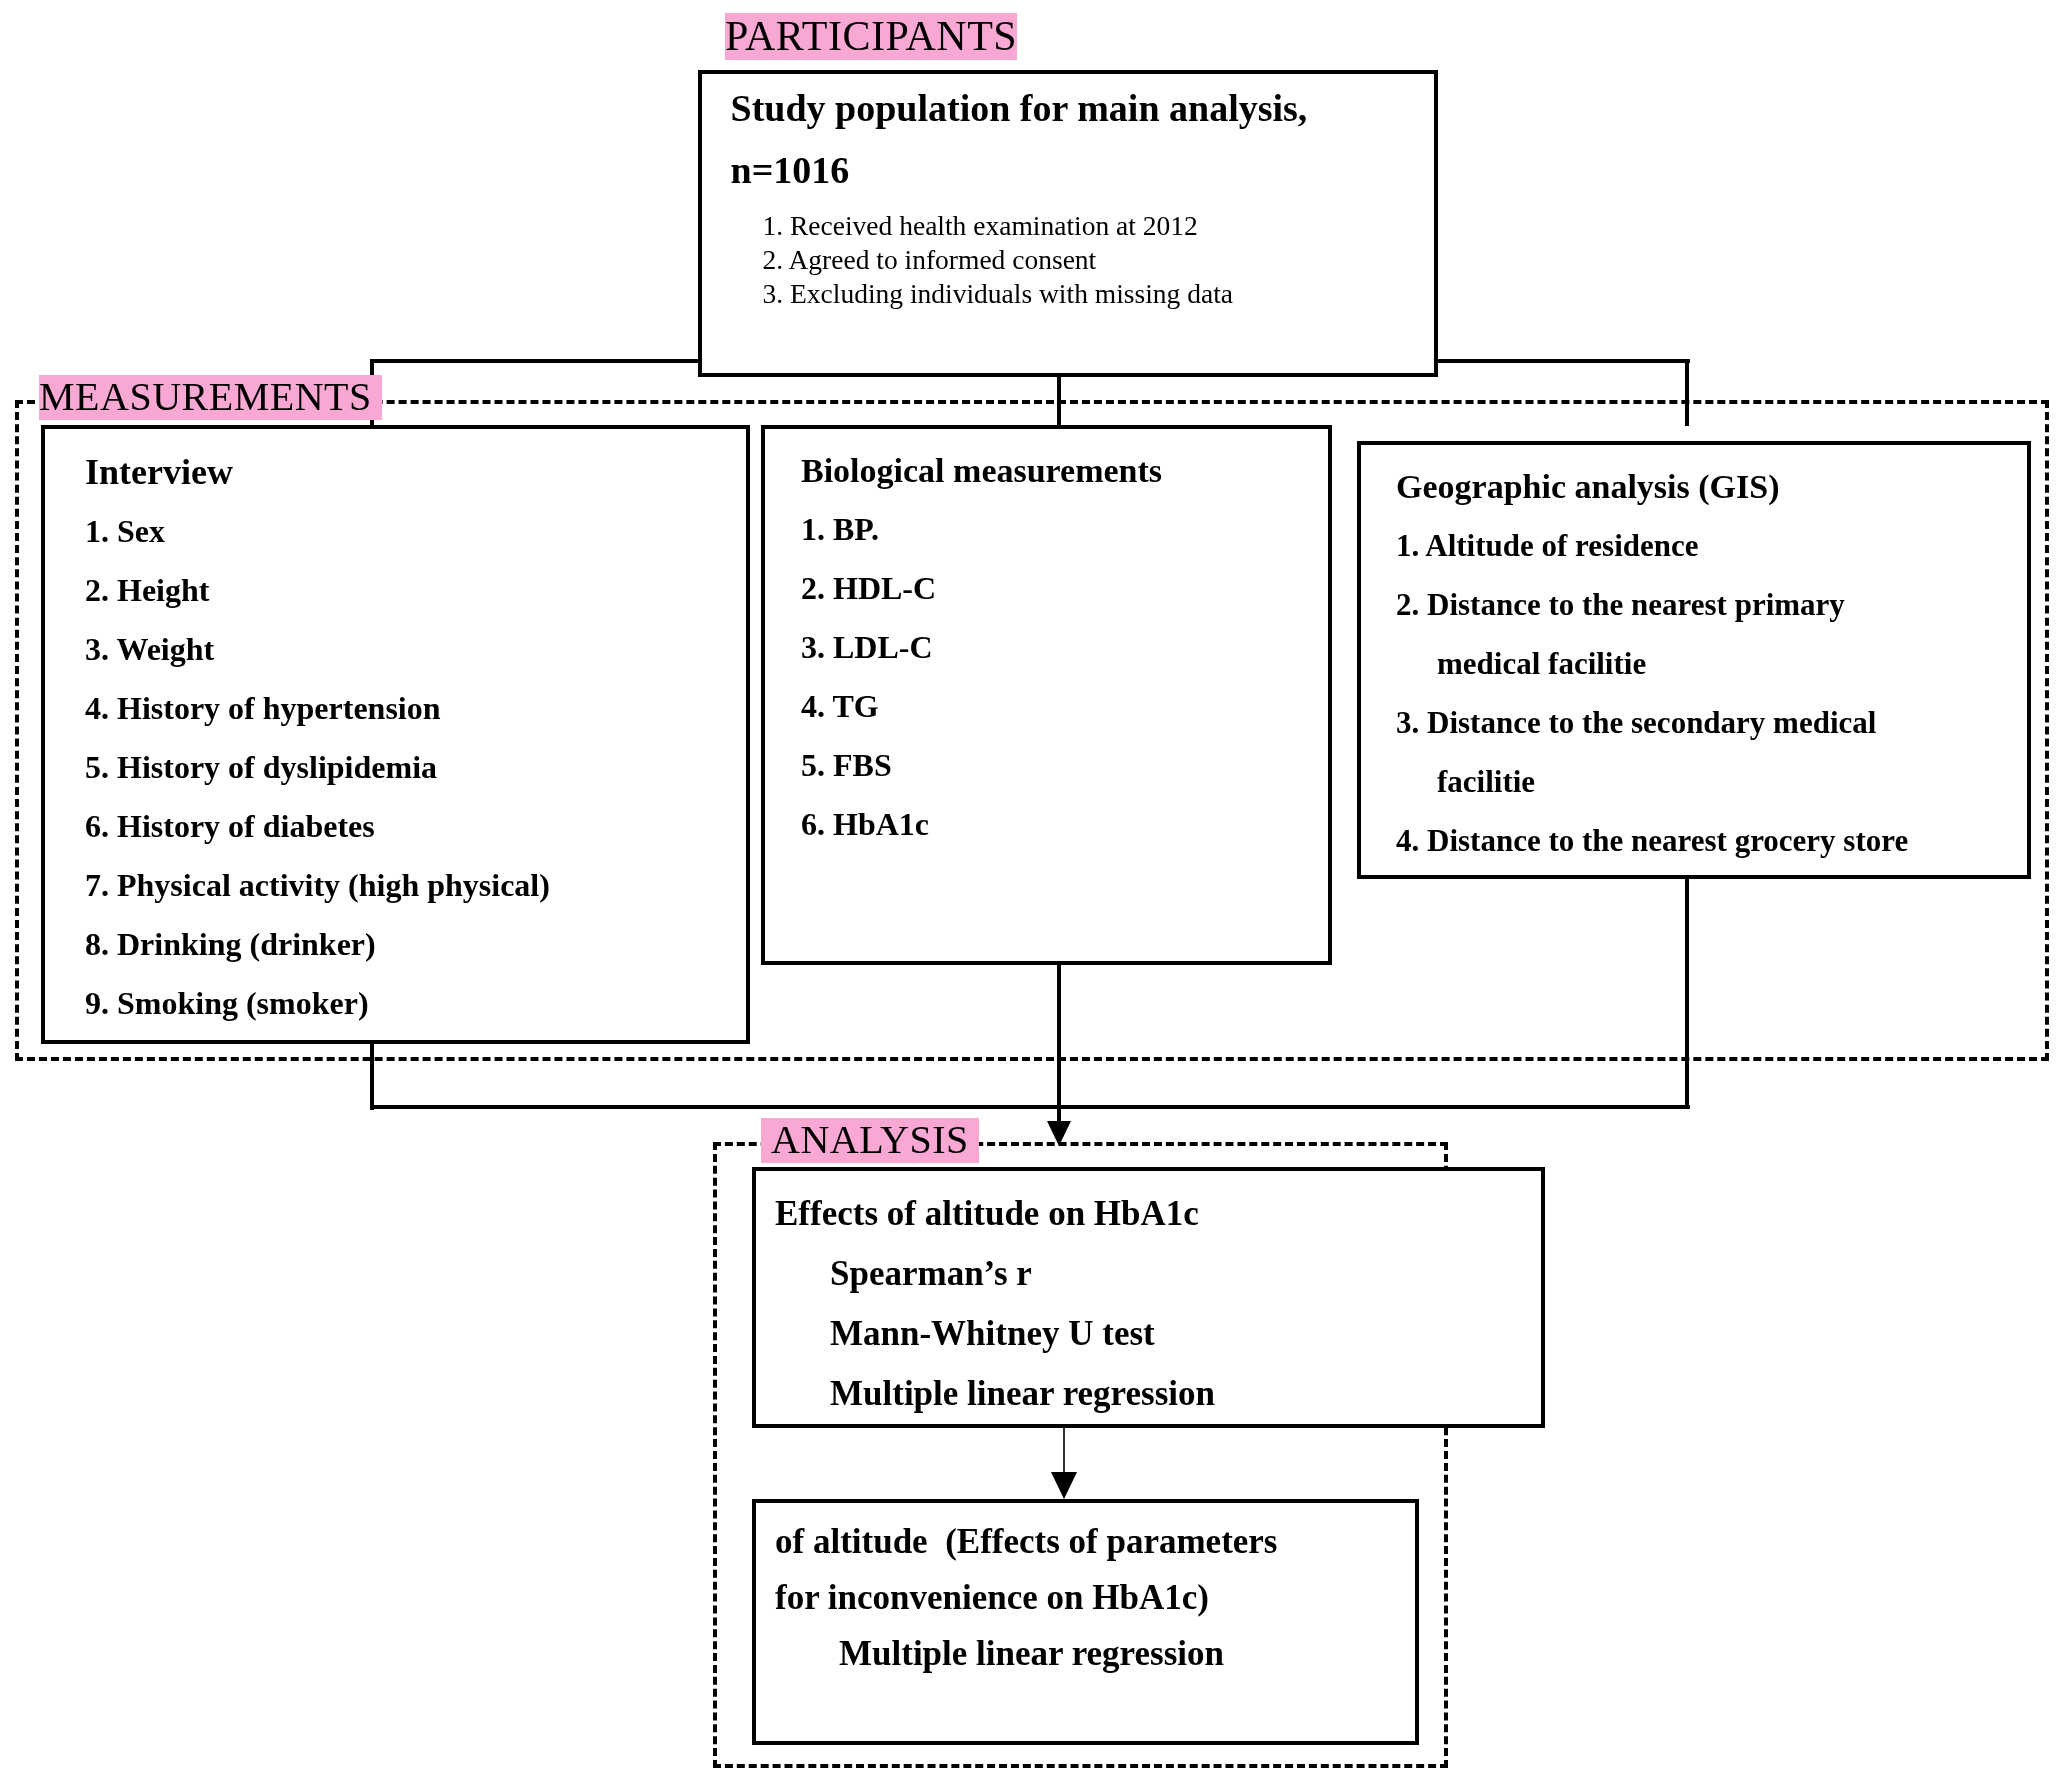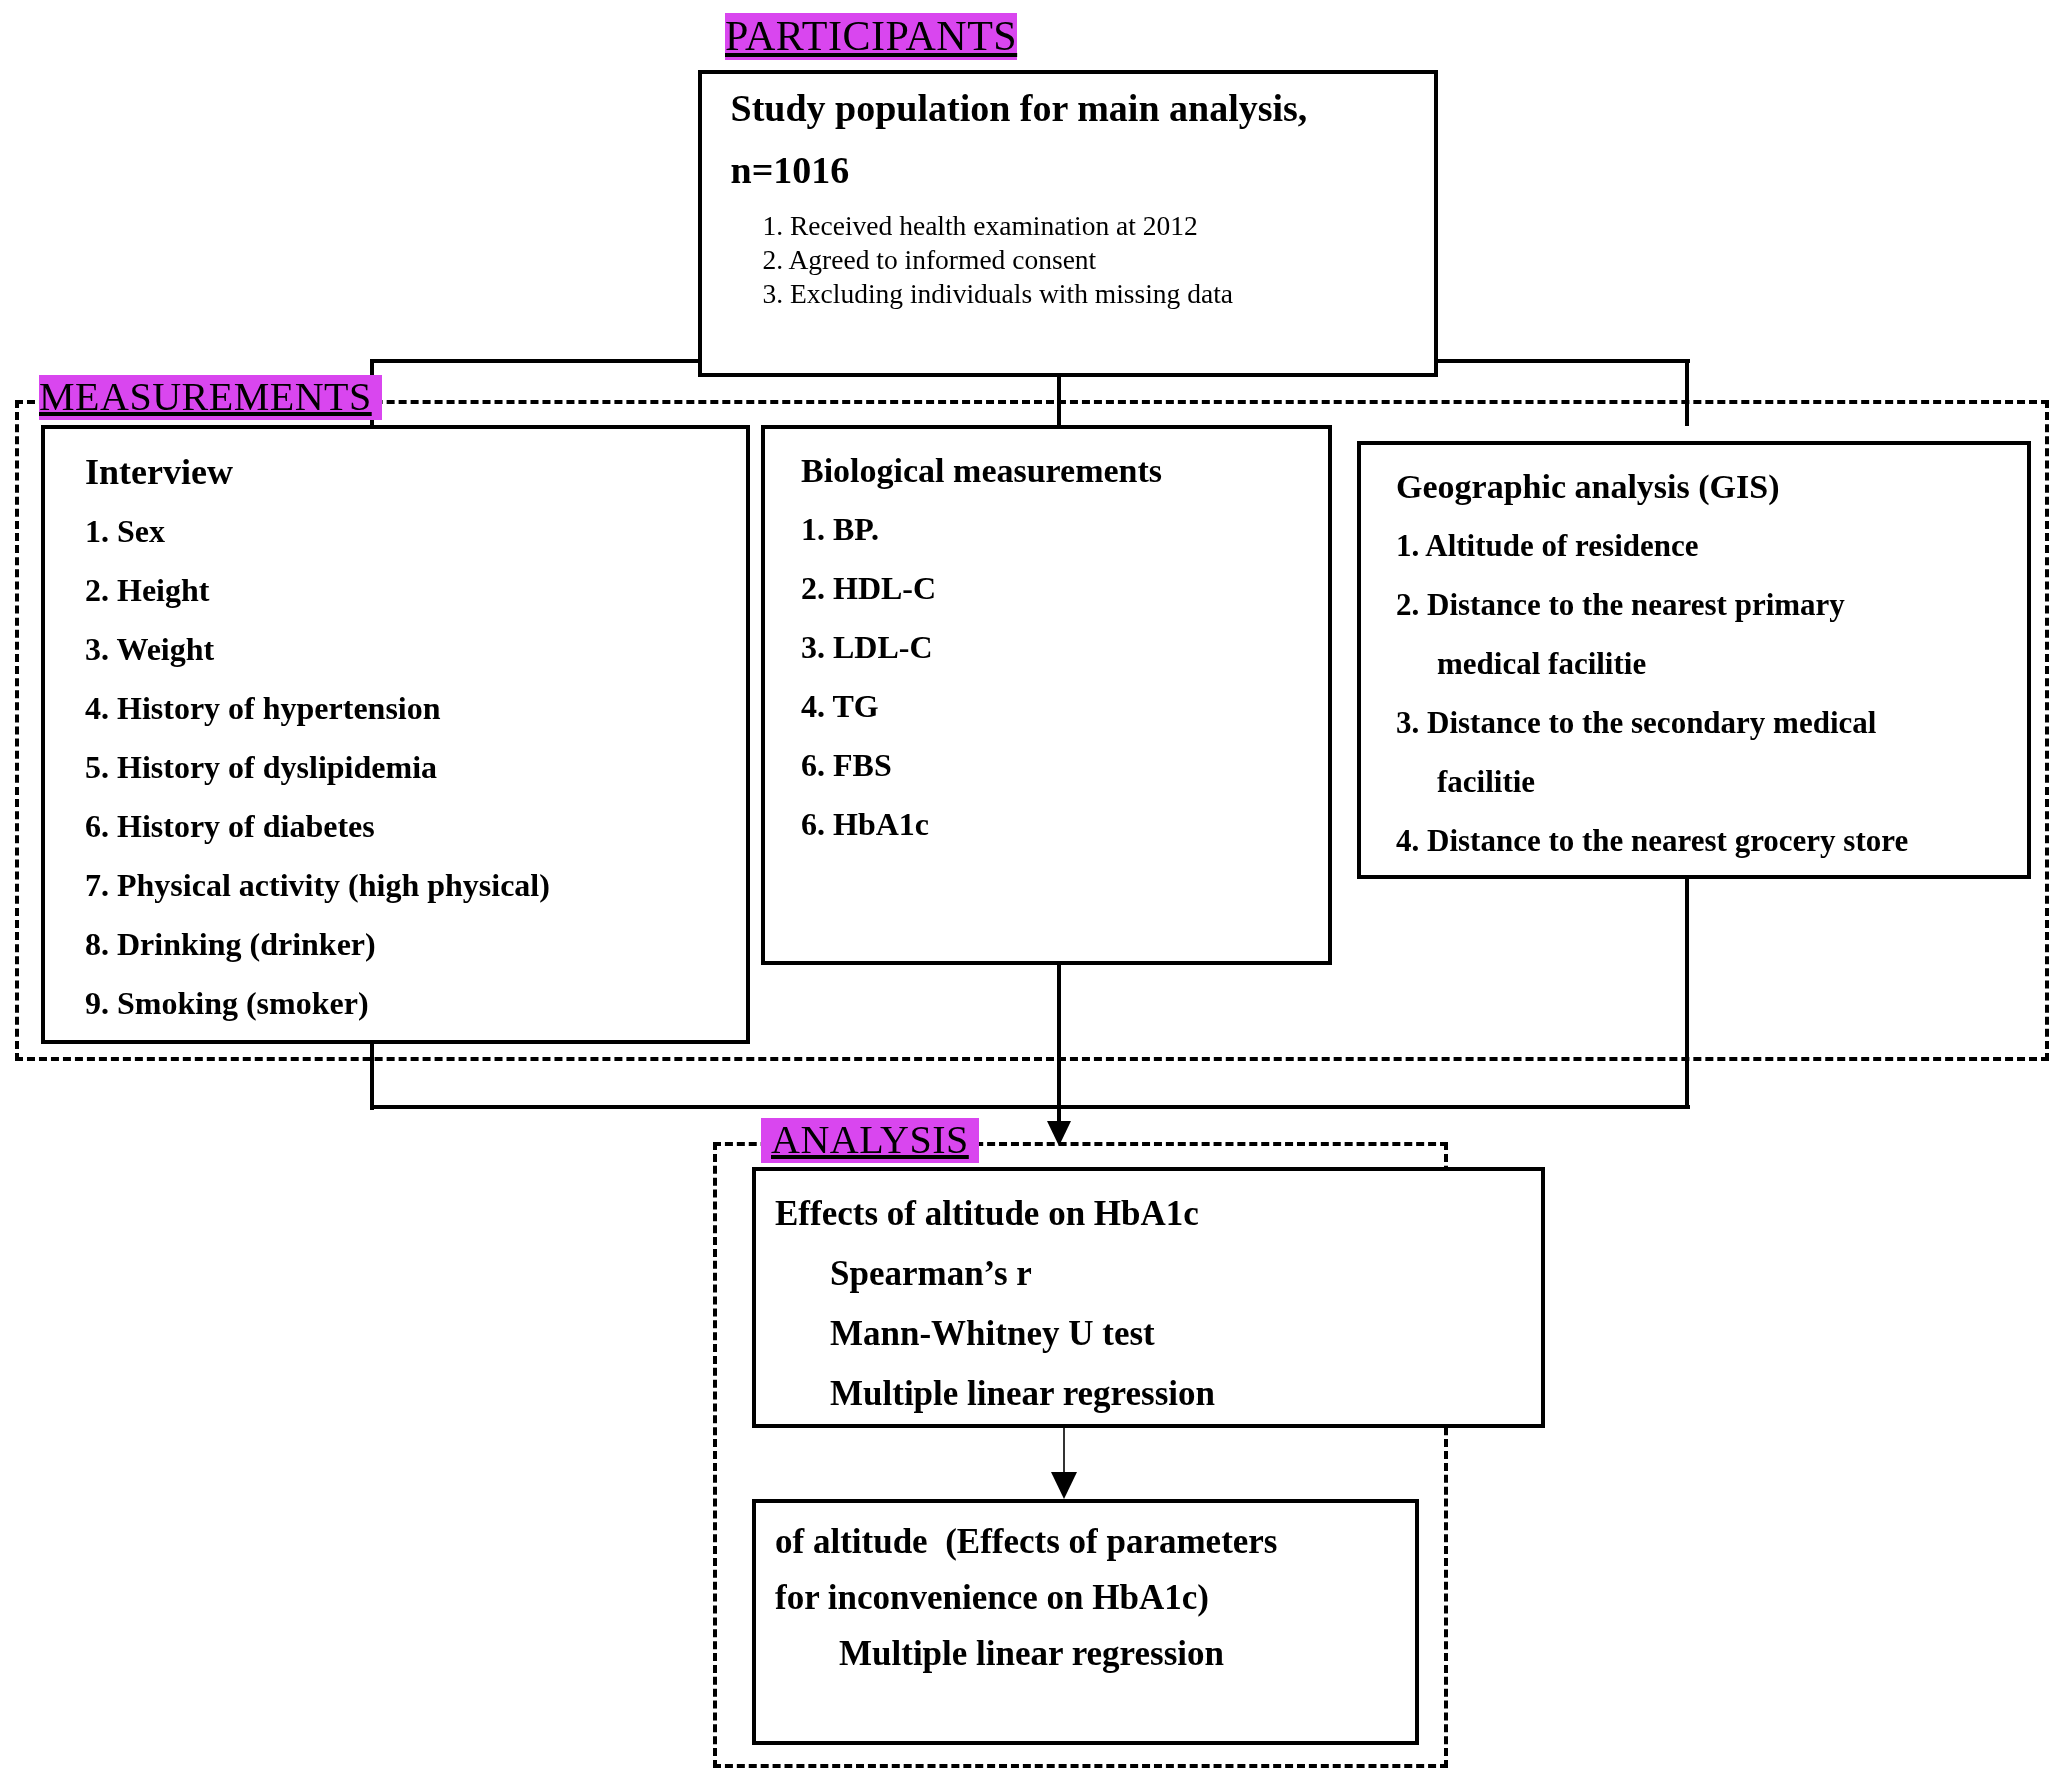--- a/index.html
+++ b/index.html
@@ -1,19 +1,19 @@
 <!DOCTYPE html>
 <html style="font-size:7.3px"><head>
 <meta charset="utf-8">
 <style>
   html,body{margin:0;padding:0;background:#fff;}
   body{width:2066px;height:1781px;position:relative;font-family:"Liberation Serif","DejaVu Serif",serif;color:#000;}
   .abs{position:absolute;}
   .txt{white-space:pre-wrap;}
-  .seclabel{font-size:40px;line-height:1.12;background:#d946ef;z-index:5;letter-spacing:0.5px;text-decoration:underline;}
+  .seclabel{font-size:40px;line-height:1.12;background:#f9a8d4;z-index:5;letter-spacing:0.5px;}
   .solidbox{position:absolute;border:4.1px solid #000;background:#fff;box-sizing:border-box;z-index:2;}
   .dashbox{position:absolute;border:4.1px dashed #000;box-sizing:border-box;z-index:1;}
   .line{position:absolute;background:#000;z-index:0;}
   .tri{position:absolute;width:0;height:0;z-index:3;}
   
   .p-box{left:698px;top:70px;width:740px;height:307px;border-width:4.6px;padding:2.8px 13.8px 0 28.5px;}
   .p-title{font-size:38px;font-weight:700;line-height:62px;}
   .p-items{margin-top:8.3px;}
   .p-item{font-size:27.5px;line-height:34px;margin-left:32px;}
   
@@ -72,21 +72,21 @@
   <div class="iv-item txt">8. Drinking (drinker)</div>
   <div class="iv-item txt">9. Smoking (smoker)</div>
 </div>
 
 <div class="solidbox bio-box">
   <div class="bio-title txt">Biological measurements</div>
   <div class="bio-item txt">1. BP.</div>
   <div class="bio-item txt">2. HDL-C</div>
   <div class="bio-item txt">3. LDL-C</div>
   <div class="bio-item txt">4. TG</div>
-  <div class="bio-item txt">6. FBS</div>
+  <div class="bio-item txt">5. FBS</div>
   <div class="bio-item txt">6. HbA1c</div>
 </div>
 
 <div class="solidbox geo-box">
   <div class="geo-title txt">Geographic analysis (GIS)</div>
   <div class="geo-item txt">1. Altitude of residence</div>
   <div class="geo-item txt">2. Distance to the nearest primary
 medical facilitie</div>
   <div class="geo-item txt">3. Distance to the secondary medical
 facilitie</div>

